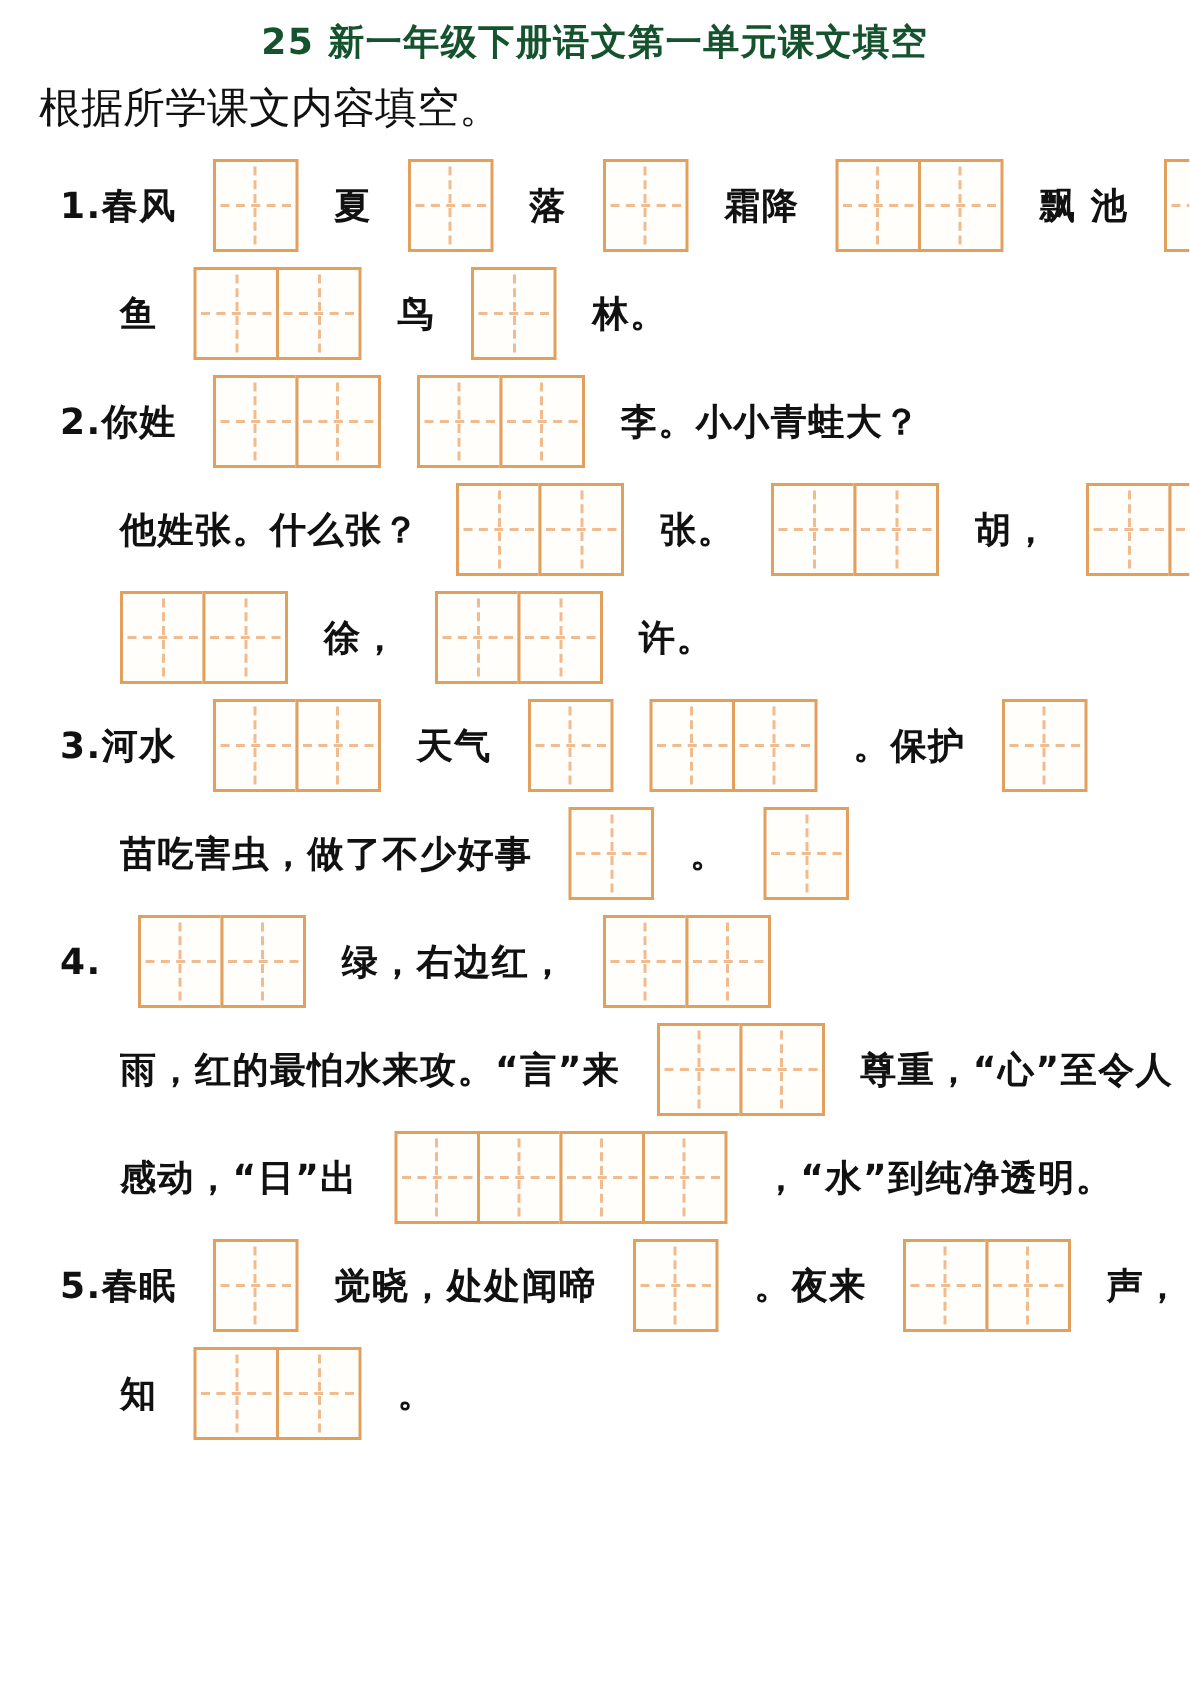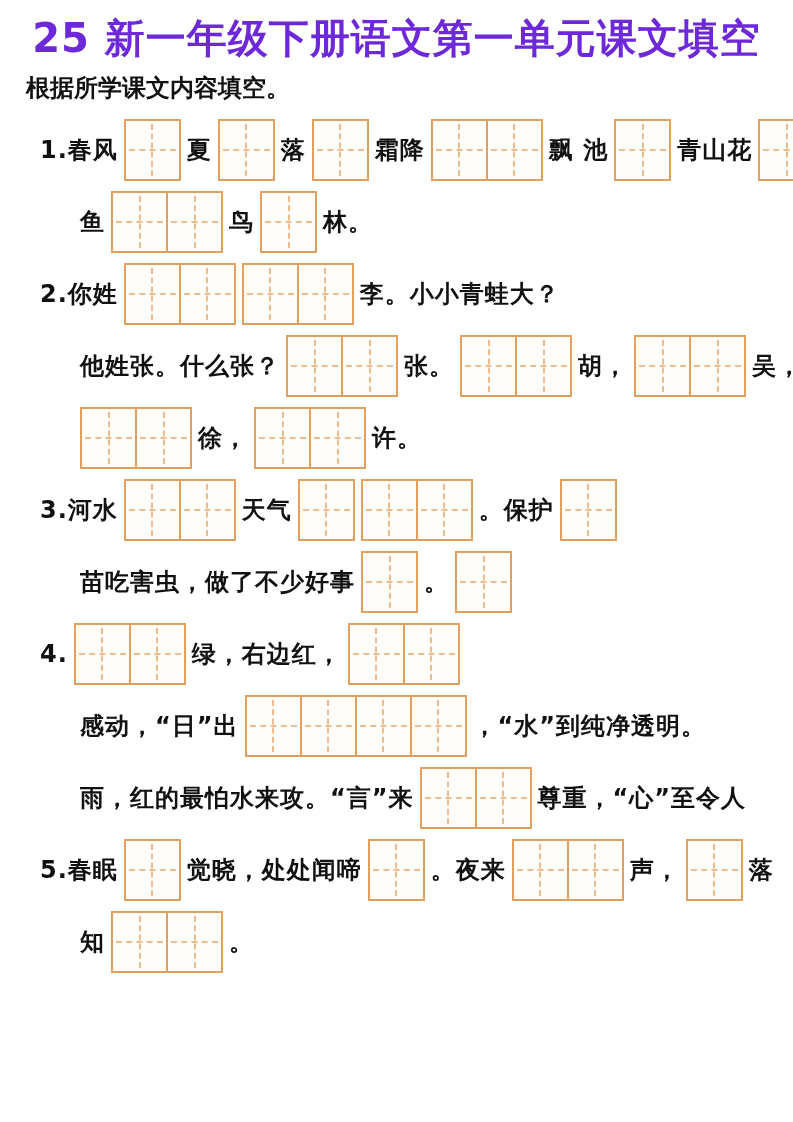--- a/index.html
+++ b/index.html
@@ -14,40 +14,40 @@
     background: #ffffff;
     overflow: hidden;
     font-family: "DejaVu Sans", "Liberation Sans", sans-serif;
     color: #111111;
     box-sizing: border-box;
     padding: 14px 24px 0 24px;
   }
   .title {
     margin: 0 0 10px 0;
     text-align: center;
-    font-size: 40px;
+    font-size: 24px;
     line-height: 1.2;
     font-weight: 900;
     letter-spacing: 1px;
-    color: #6d28d9;
+    color: #14532d;
   }
   .subtitle {
-    font-size: 24px;
-    font-weight: 700;
+    font-size: 28px;
+    font-weight: 400;
     margin: 0 0 14px 2px;
   }
   .worksheet-body {
     display: flex;
     flex-direction: column;
   }
   .line {
     display: flex;
     align-items: center;
     flex-wrap: nowrap;
-    gap: 6px;
+    gap: 24px;
     min-height: 64px;
     margin-bottom: 8px;
     padding-left: 16px;
     white-space: nowrap;
   }
   .line.indent {
     padding-left: 56px;
   }
   .txt {
     font-size: 24px;
@@ -215,36 +215,36 @@
           <span class="cell"></span>
           <span class="cell"></span>
         </span>
         <span class="txt">绿，右边红，</span>
         <span class="box-group">
           <span class="cell"></span>
           <span class="cell"></span>
         </span>
       </div>
       <div class="line indent">
+        <span class="txt">雨，红的最怕水来攻。“言”来</span>
+        <span class="box-group">
+          <span class="cell"></span>
+          <span class="cell"></span>
+        </span>
+        <span class="txt">尊重，“心”至令人</span>
+      </div>
+      <div class="line indent">
         <span class="txt">感动，“日”出</span>
         <span class="box-group">
           <span class="cell"></span>
           <span class="cell"></span>
           <span class="cell"></span>
           <span class="cell"></span>
         </span>
         <span class="txt">，“水”到纯净透明。</span>
-      </div>
-      <div class="line indent">
-        <span class="txt">雨，红的最怕水来攻。“言”来</span>
-        <span class="box-group">
-          <span class="cell"></span>
-          <span class="cell"></span>
-        </span>
-        <span class="txt">尊重，“心”至令人</span>
       </div>
       <div class="line">
         <span class="txt">5.春眠</span>
         <span class="box-group">
           <span class="cell"></span>
         </span>
         <span class="txt">觉晓，处处闻啼</span>
         <span class="box-group">
           <span class="cell"></span>
         </span>

